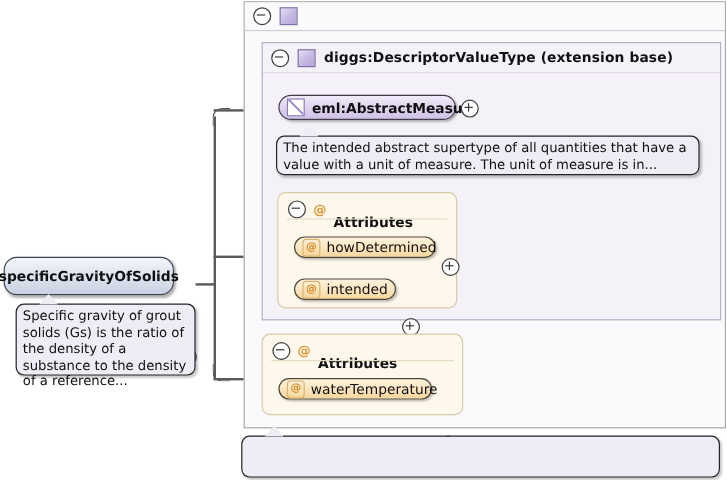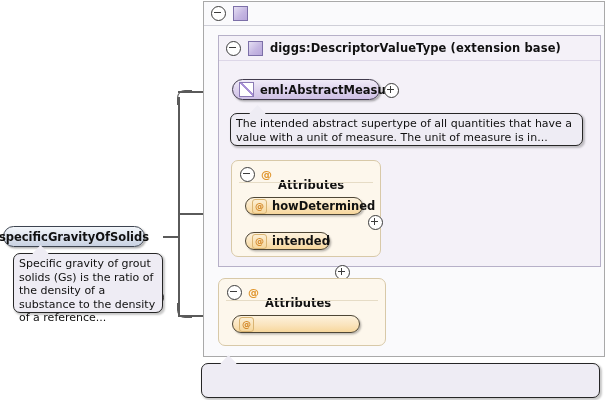--- a/index.html
+++ b/index.html
@@ -127,38 +127,38 @@
   }
 
   
   .attr-pill{
     border:1px solid #4e4635;border-radius:9px;
     background:linear-gradient(180deg,#fdf2dd 0%,#fae4bd 55%,#f7d79c 100%);
     height:18px;display:flex;align-items:center;gap:5px;
     padding:0 9px 0 6px;box-sizing:border-box;
     box-shadow:1.4px 1.4px 2px rgba(0,0,0,.26);
   }
-  .attr-pill .lbl{font-weight:bold;font-size:11.5px;color:#111;white-space:nowrap;}
+  .attr-pill .lbl{font-weight:normal;font-size:11.5px;color:#111;white-space:nowrap;}
   .attr-pill .at-badge{
     width:13px;height:13px;border-radius:3px;flex:0 0 auto;
     background:linear-gradient(180deg,#fcefd5,#f6d79c);
     border:1px solid #d9b472;
     font-size:9px;font-weight:bold;color:#d4892a;
     display:flex;align-items:center;justify-content:center;line-height:1;
   }
   #pill-howdetermined{left:245px;top:197px;width:118px;}
   #plus-howdetermined{left:368px;top:200px;}
   #pill-qualifier{left:245px;top:232px;width:85px;}
   #plus-qualifier{left:335px;top:235px;}
   #pill-watertemperature{left:232px;top:315px;width:128px;}
   #plus-watertemperature{left:366px;top:318px;}
 
   
   #element-node{
-    left:3px;top:226px;width:142px;height:21px;
+    left:3px;top:214px;width:142px;height:32px;
     border:1.4px solid #3d4450;border-radius:11px;
     background:linear-gradient(180deg,#f3f6fa 0%,#dde3ee 50%,#c9d2e2 100%);
     display:flex;align-items:center;justify-content:center;
     box-sizing:border-box;
     box-shadow:1.5px 1.5px 2px rgba(0,0,0,.30);
     text-align:center;
   }
   #element-node .lbl{font-weight:bold;font-size:11.5px;color:#111;}
   #element-minus{left:149px;top:230px;}
 
@@ -239,20 +239,21 @@
   <div class="attr-head">
     <span class="circ"></span>
     <span class="at-sign">@</span>
     <span class="ttl">Attributes</span>
   </div>
 </div>
 <div class="abs attr-rule" id="attr-rule-2"></div>
 
 <div class="abs attr-pill" id="pill-watertemperature">
   <span class="at-badge">@</span>
+  <span class="lbl">waterTemperature</span>
 </div>
 <div class="abs circ plus" id="plus-watertemperature"></div>
 
 <div class="abs" id="element-node">
   <span class="lbl">specificGravityOfSolids</span>
 </div>
 <div class="abs circ" id="element-minus"></div>
 
 <div class="abs doc-balloon" id="doc-left">
   <span class="tail"></span>

